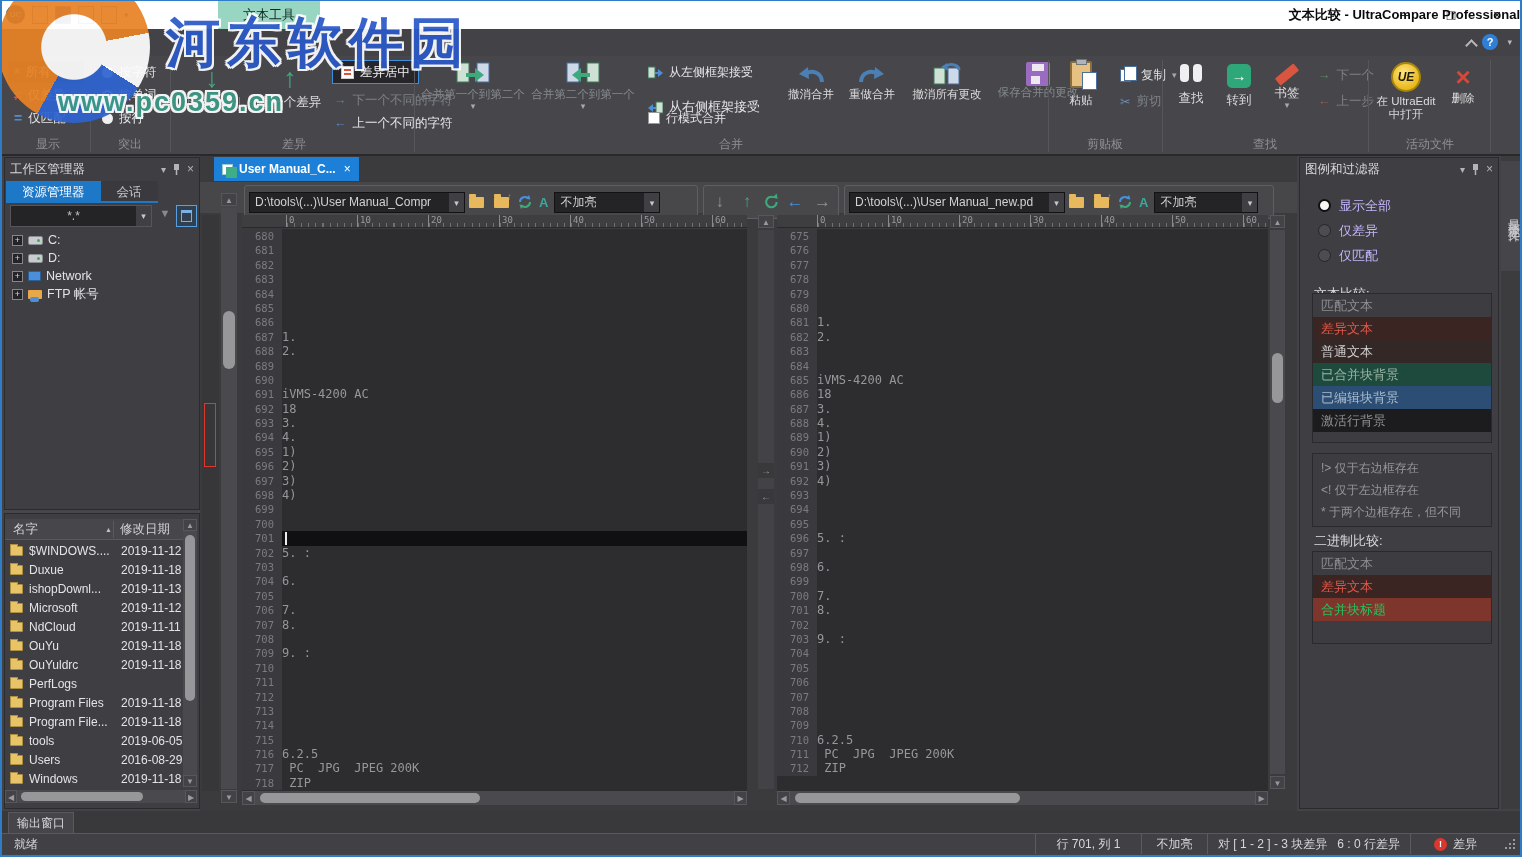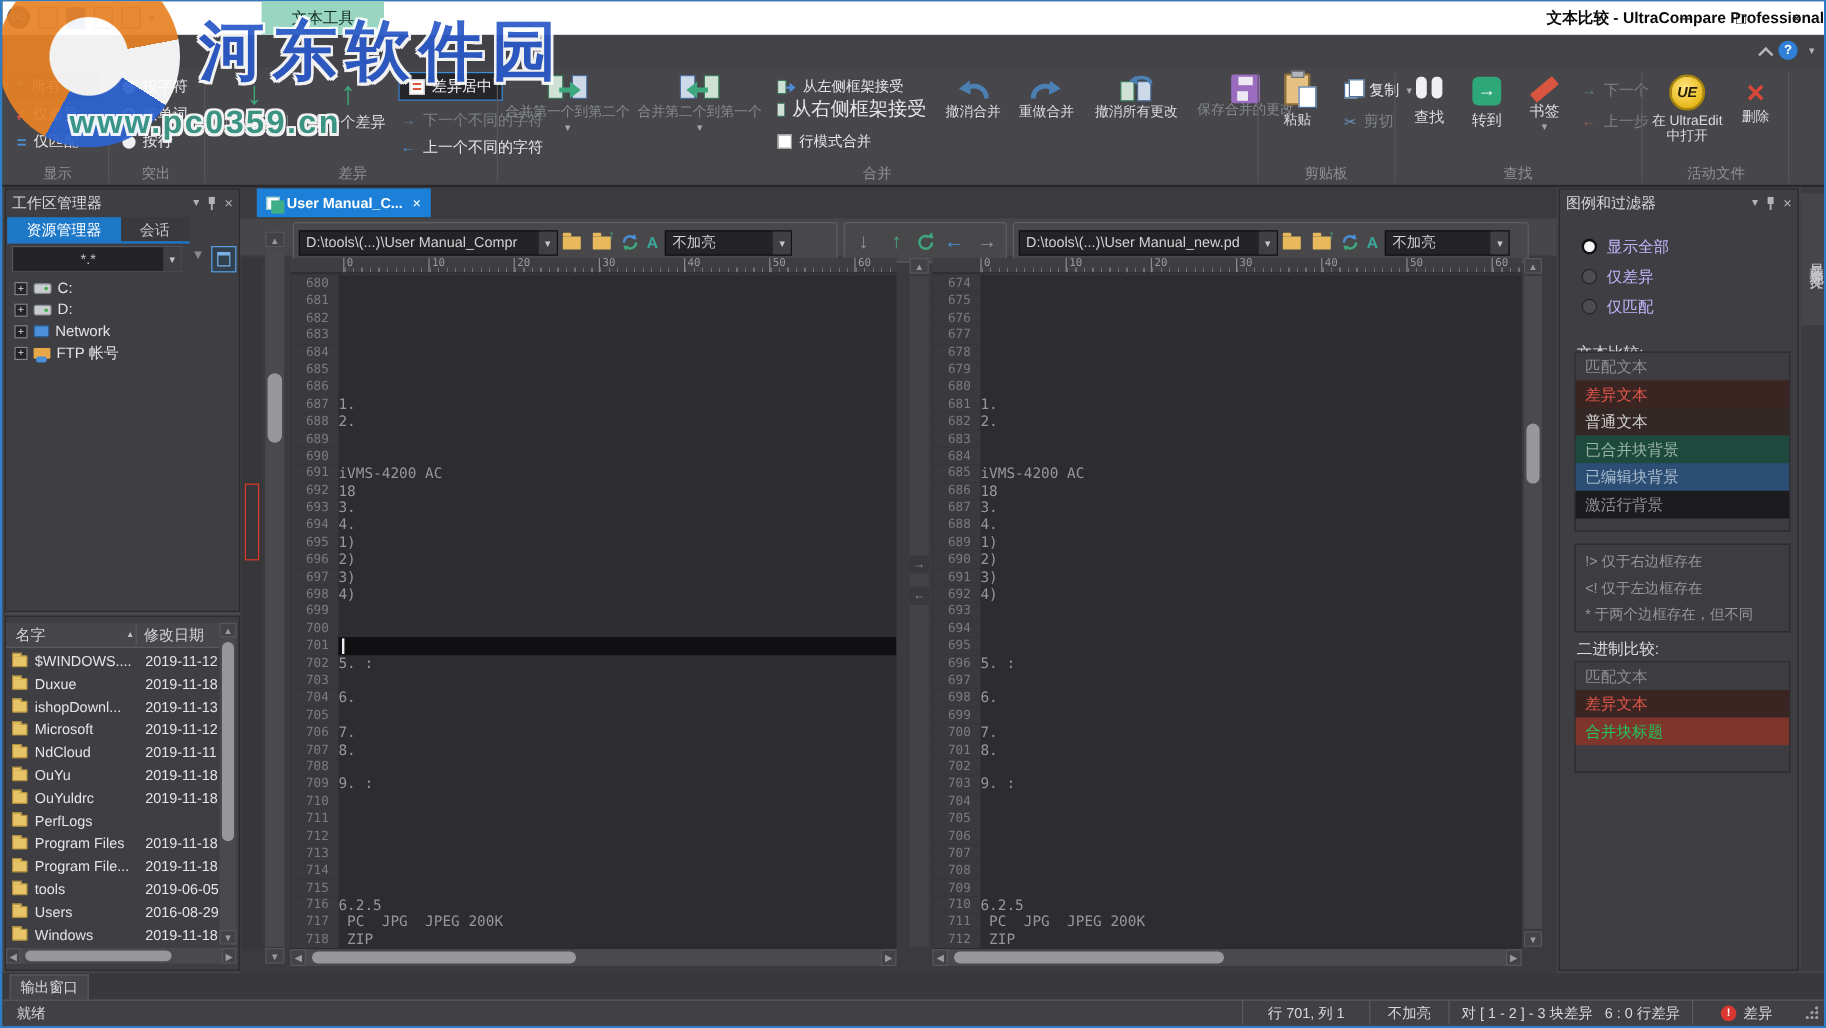--- a/index.html
+++ b/index.html
@@ -234,21 +234,21 @@
       <span class="bbl dim">合并第二个到第一个</span>
       <span class="dd">▾</span>
     </div>
     <div class="a rit" style="left:640px;top:5px;width:136px;font-size:12px">
       <svg width="15" height="13">
           <rect x="0" y="1" width="7" height="11" fill="#cfe0d4" stroke="#3a7a5a"></rect>
           <path d="M7 6h3v-3l5 4-5 4v-3h-3z" fill="#4a8fd8"></path>
         </svg>
       <span>从左侧框架接受</span>
     </div>
-    <div class="a rit" style="left:640px;top:24px;width:136px;font-size:16px">
+    <div class="a rit" style="left:640px;top:40px;width:136px;font-size:13px">
       <svg width="15" height="13" style="transform:scaleX(-1)">
           <rect x="0" y="1" width="7" height="11" fill="#cfe0d4" stroke="#3a7a5a"></rect>
           <path d="M7 6h3v-3l5 4-5 4v-3h-3z" fill="#4a8fd8"></path>
         </svg>
       <span>从右侧框架接受</span>
     </div>
     <div class="a rit" style="left:640px;top:51px;width:136px;font-size:12px">
       <span class="chk"></span>
       <span>行模式合并</span>
     </div>
@@ -709,24 +709,20 @@
         <span class="ln">717</span>
         <span class="lt"> PC  JPG  JPEG 200K</span>
       </div>
       <div class="eline">
         <span class="ln">718</span>
         <span class="lt"> ZIP</span>
       </div>
     </div>
   <div class="a ed" style="left:775px;top:228px;width:491px;height:562px">
 
-  <div class="eline">
-        <span class="ln">674</span>
-        <span class="lt"></span>
-      </div>
       <div class="eline">
         <span class="ln">675</span>
         <span class="lt"></span>
       </div>
       <div class="eline">
         <span class="ln">676</span>
         <span class="lt"></span>
       </div>
       <div class="eline">
         <span class="ln">677</span>

